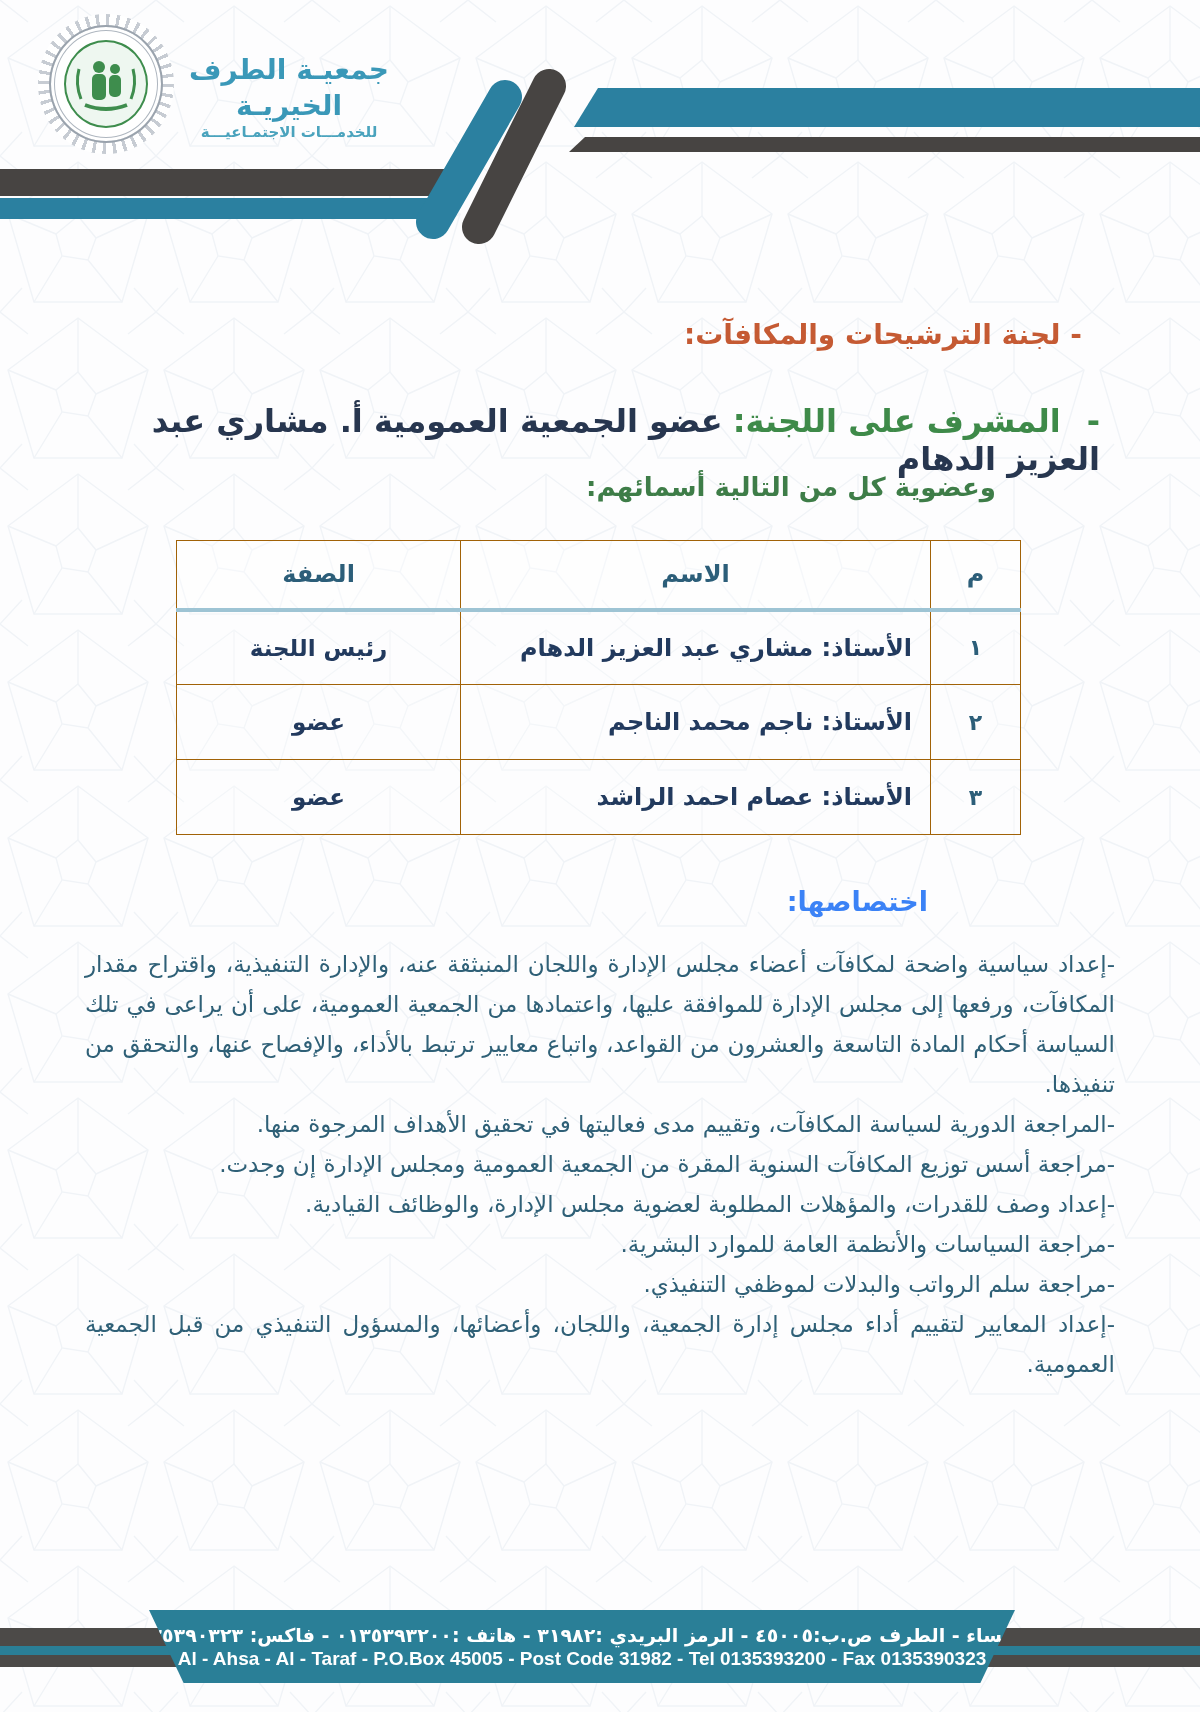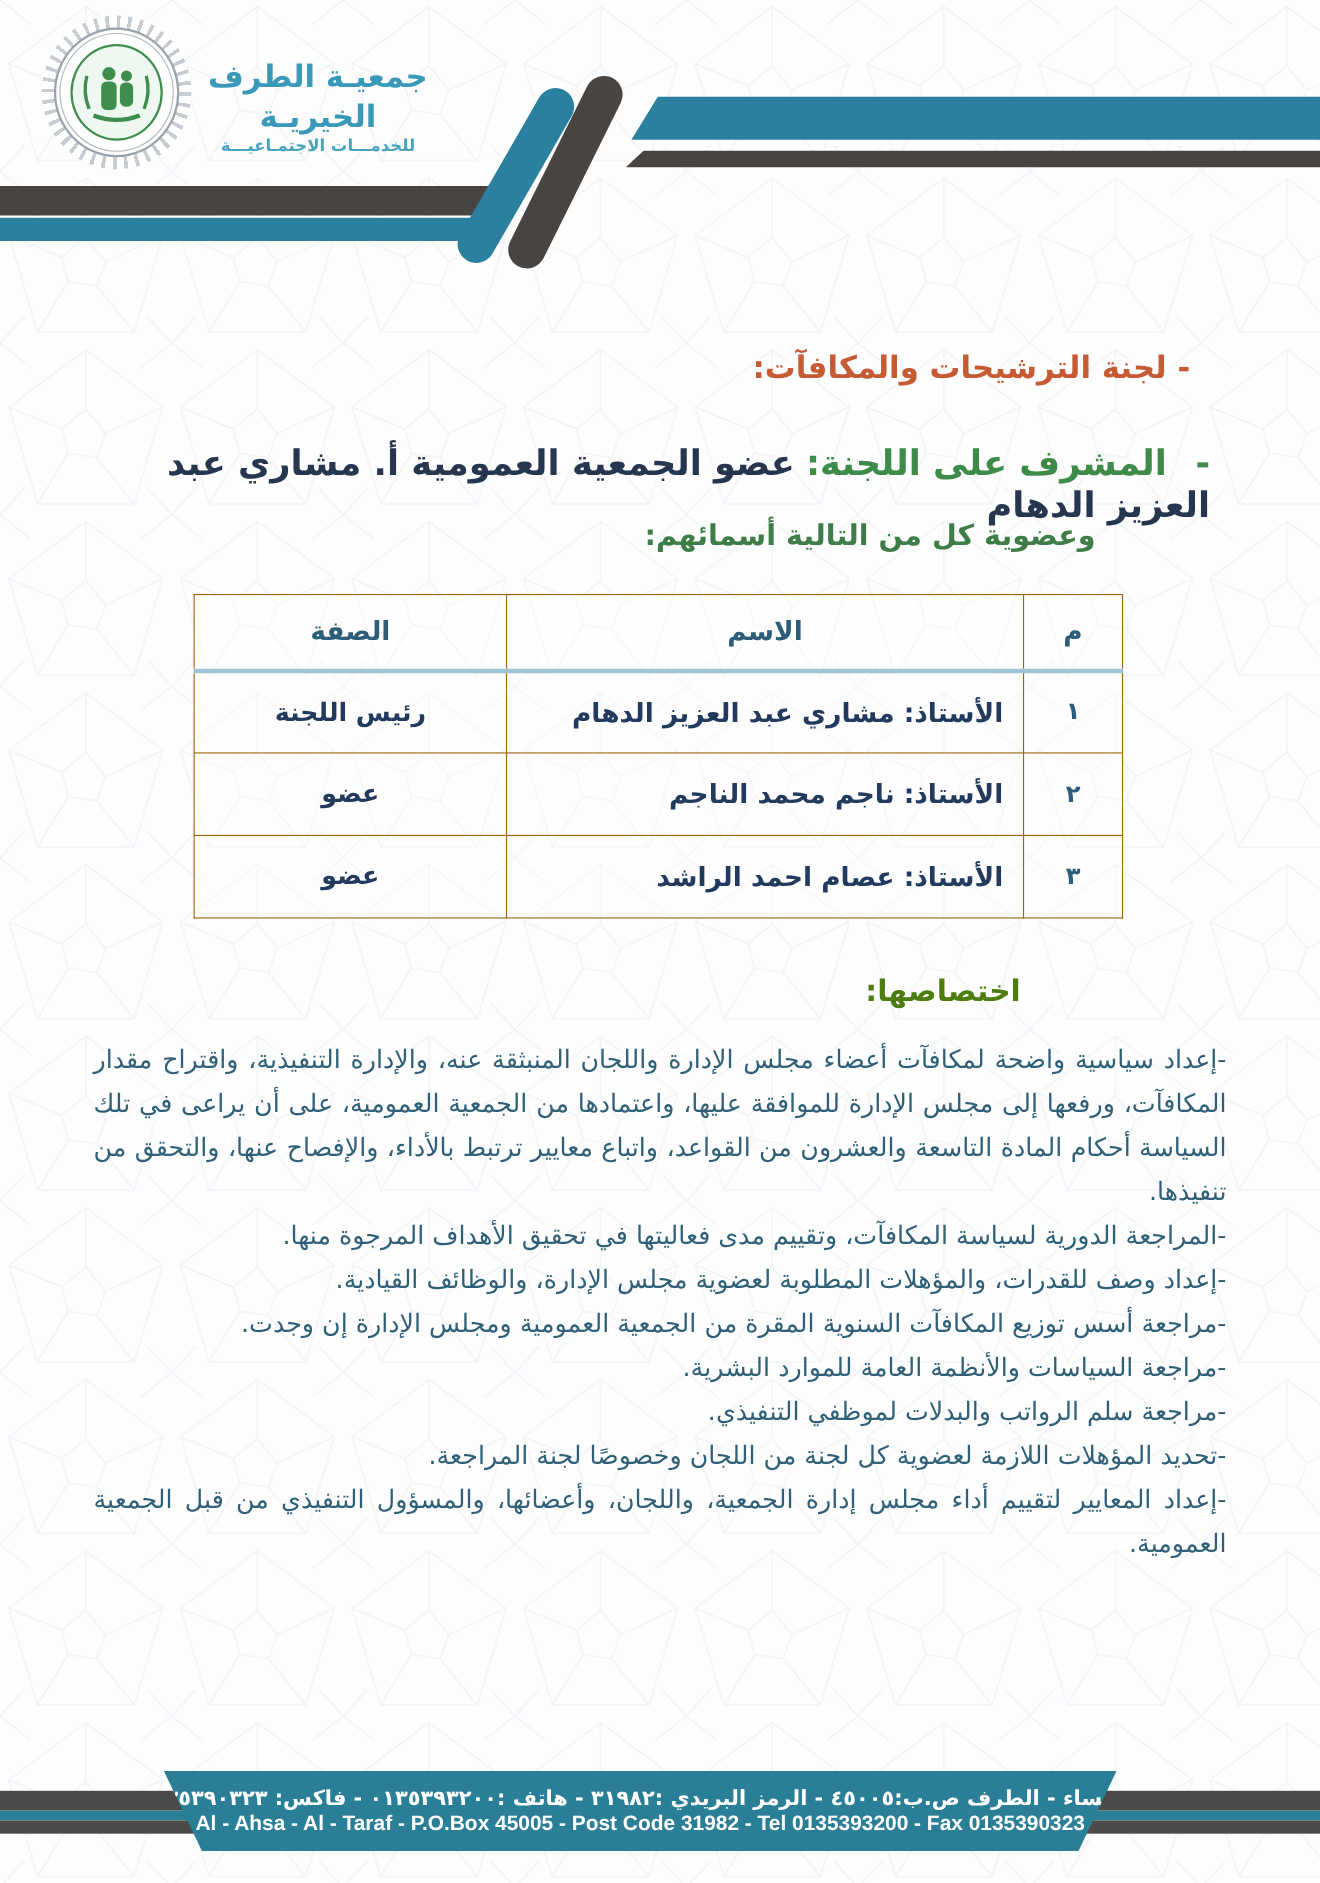--- a/index.html
+++ b/index.html
@@ -73,21 +73,21 @@
   table.members td { height:75px; background:rgba(255,255,255,0.25); }
   .col-num  { width:90px; }
   .col-name { width:470px; }
   .col-role { width:284px; }
   td.cell-num  { text-align:center; color:#2c5e79; font-size:22px; font-weight:bold; }
   td.cell-name { text-align:right; padding-right:18px; color:#223a5e; font-size:24px; font-weight:bold; }
   td.cell-role { text-align:center; color:#223a5e; font-size:23px; font-weight:bold; }
 
   .duties-heading {
     position:absolute; top:886px; right:272px;
-    color:#4d7c0f; font-size:27px; font-weight:bold; direction:rtl;
+    color:#3b82f6; font-size:27px; font-weight:bold; direction:rtl;
   }
   .duties {
     position:absolute; top:944px; right:85px; left:85px;
     direction:rtl; color:#2f6077; font-size:23px; line-height:40px;
     text-align:justify; font-weight:500;
   }
   .duties p { margin:0; }
 
   
   .footer-stripes { position:absolute; left:0; width:100%; z-index:1; }
@@ -196,25 +196,24 @@
       <td class="cell-role">عضو</td>
     </tr>
   </tbody>
 </table>
 
 <div class="duties-heading layer">اختصاصها:</div>
 
 <div class="duties layer">
   <p>-إعداد سياسية واضحة لمكافآت أعضاء مجلس الإدارة واللجان المنبثقة عنه، والإدارة التنفيذية، واقتراح مقدار المكافآت، ورفعها إلى مجلس الإدارة للموافقة عليها، واعتمادها من الجمعية العمومية، على أن يراعى في تلك السياسة أحكام المادة التاسعة والعشرون من القواعد، واتباع معايير ترتبط بالأداء، والإفصاح عنها، والتحقق من تنفيذها.</p>
   <p>-المراجعة الدورية لسياسة المكافآت، وتقييم مدى فعاليتها في تحقيق الأهداف المرجوة منها.</p>
+  <p>-مراجعة أسس توزيع المكافآت السنوية المقرة من الجمعية العمومية ومجلس الإدارة إن وجدت.</p>
   <p>-إعداد وصف للقدرات، والمؤهلات المطلوبة لعضوية مجلس الإدارة، والوظائف القيادية.</p>
-  <p>-مراجعة أسس توزيع المكافآت السنوية المقرة من الجمعية العمومية ومجلس الإدارة إن وجدت.</p>
   <p>-مراجعة السياسات والأنظمة العامة للموارد البشرية.</p>
   <p>-مراجعة سلم الرواتب والبدلات لموظفي التنفيذي.</p>
-  <p>-تحديد المؤهلات اللازمة لعضوية كل لجنة من اللجان وخصوصًا لجنة المراجعة.</p>
   <p>-إعداد المعايير لتقييم أداء مجلس إدارة الجمعية، واللجان، وأعضائها، والمسؤول التنفيذي من قبل الجمعية العمومية.</p>
 </div>
 
 <div class="footer-stripes stripe-dark1"></div>
 <div class="footer-stripes stripe-teal"></div>
 <div class="footer-stripes stripe-dark2"></div>
 
 <div class="footer-banner">
   <div class="footer-ar">الأحساء - الطرف ص.ب:٤٥٠٠٥ - الرمز البريدي :٣١٩٨٢ - هاتف :٠١٣٥٣٩٣٢٠٠ - فاكس: ٠١٣٥٣٩٠٣٢٣</div>
   <div class="footer-en">Al - Ahsa - Al - Taraf - P.O.Box 45005 - Post Code 31982 - Tel 0135393200 - Fax 0135390323</div>

